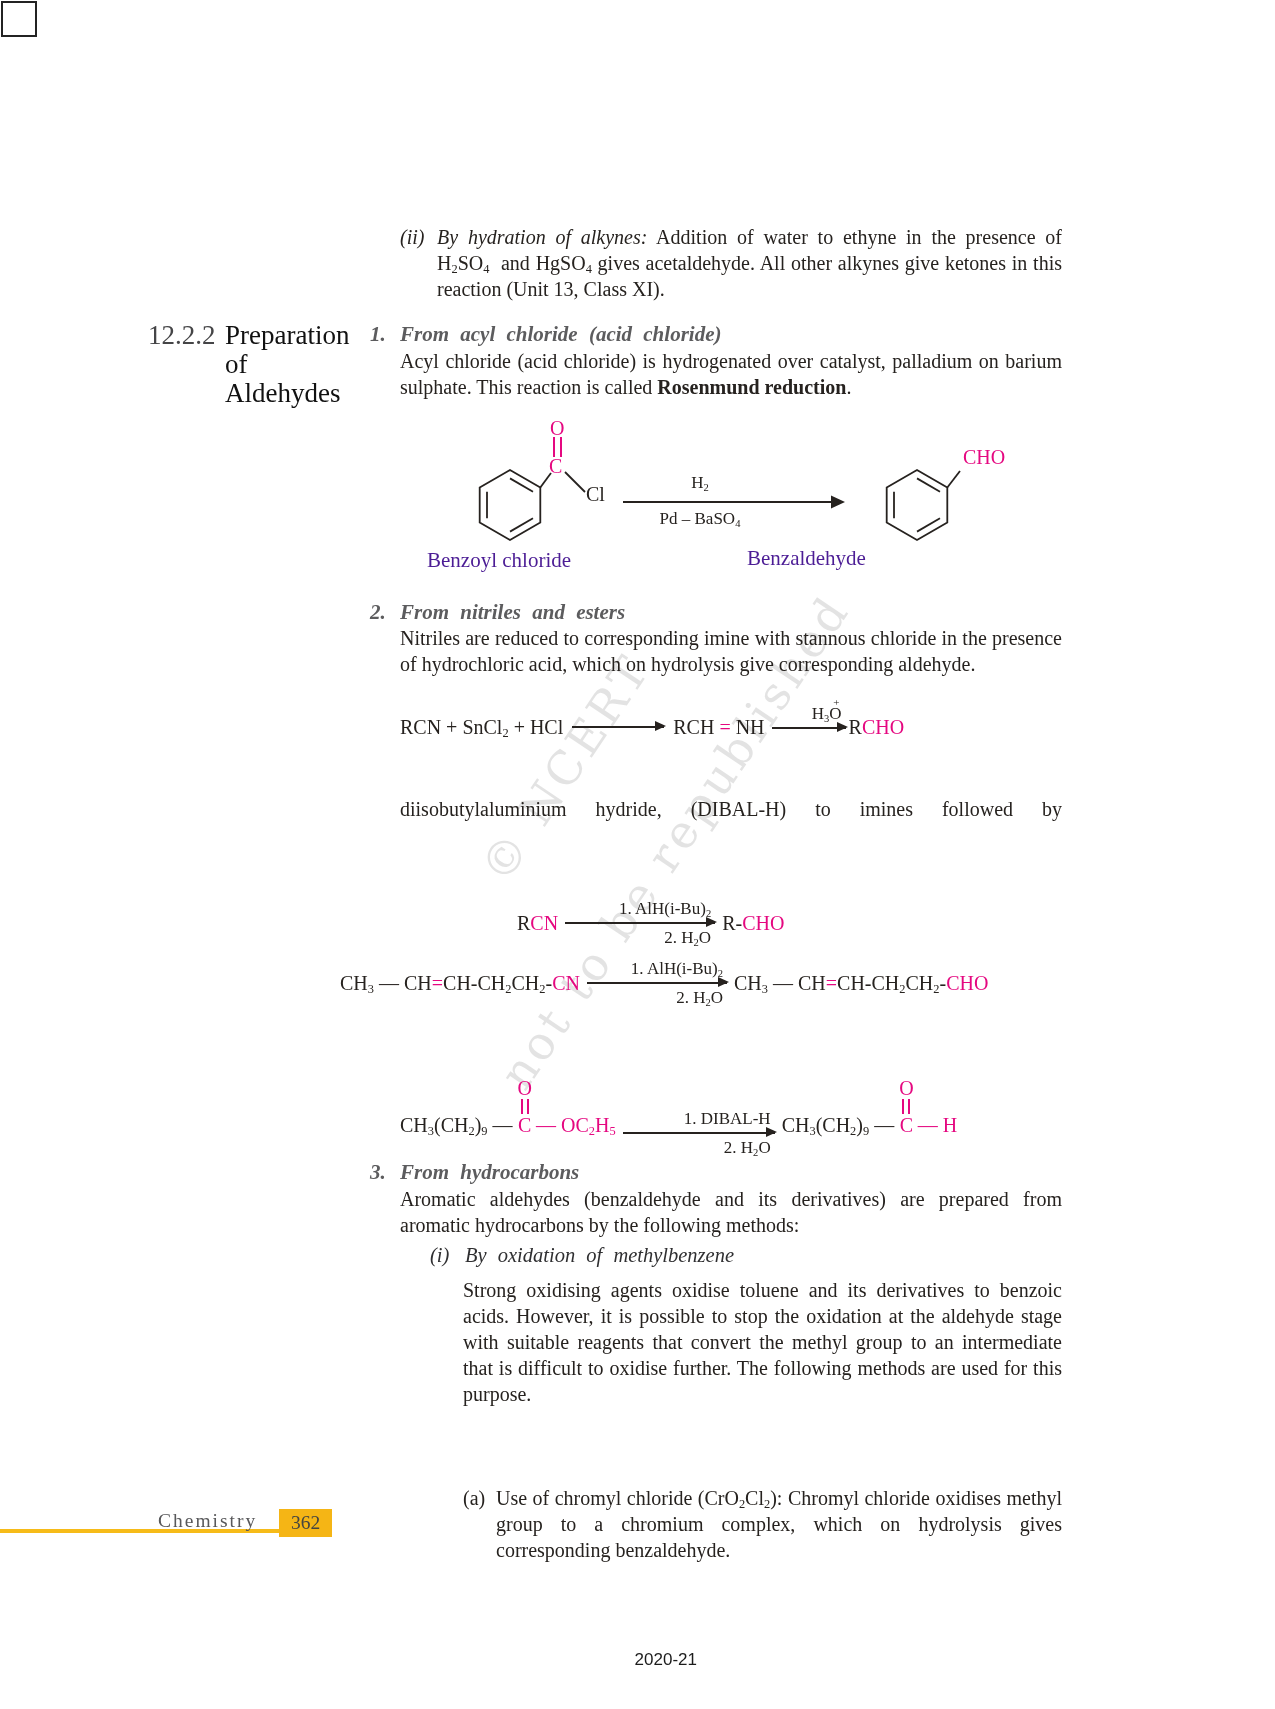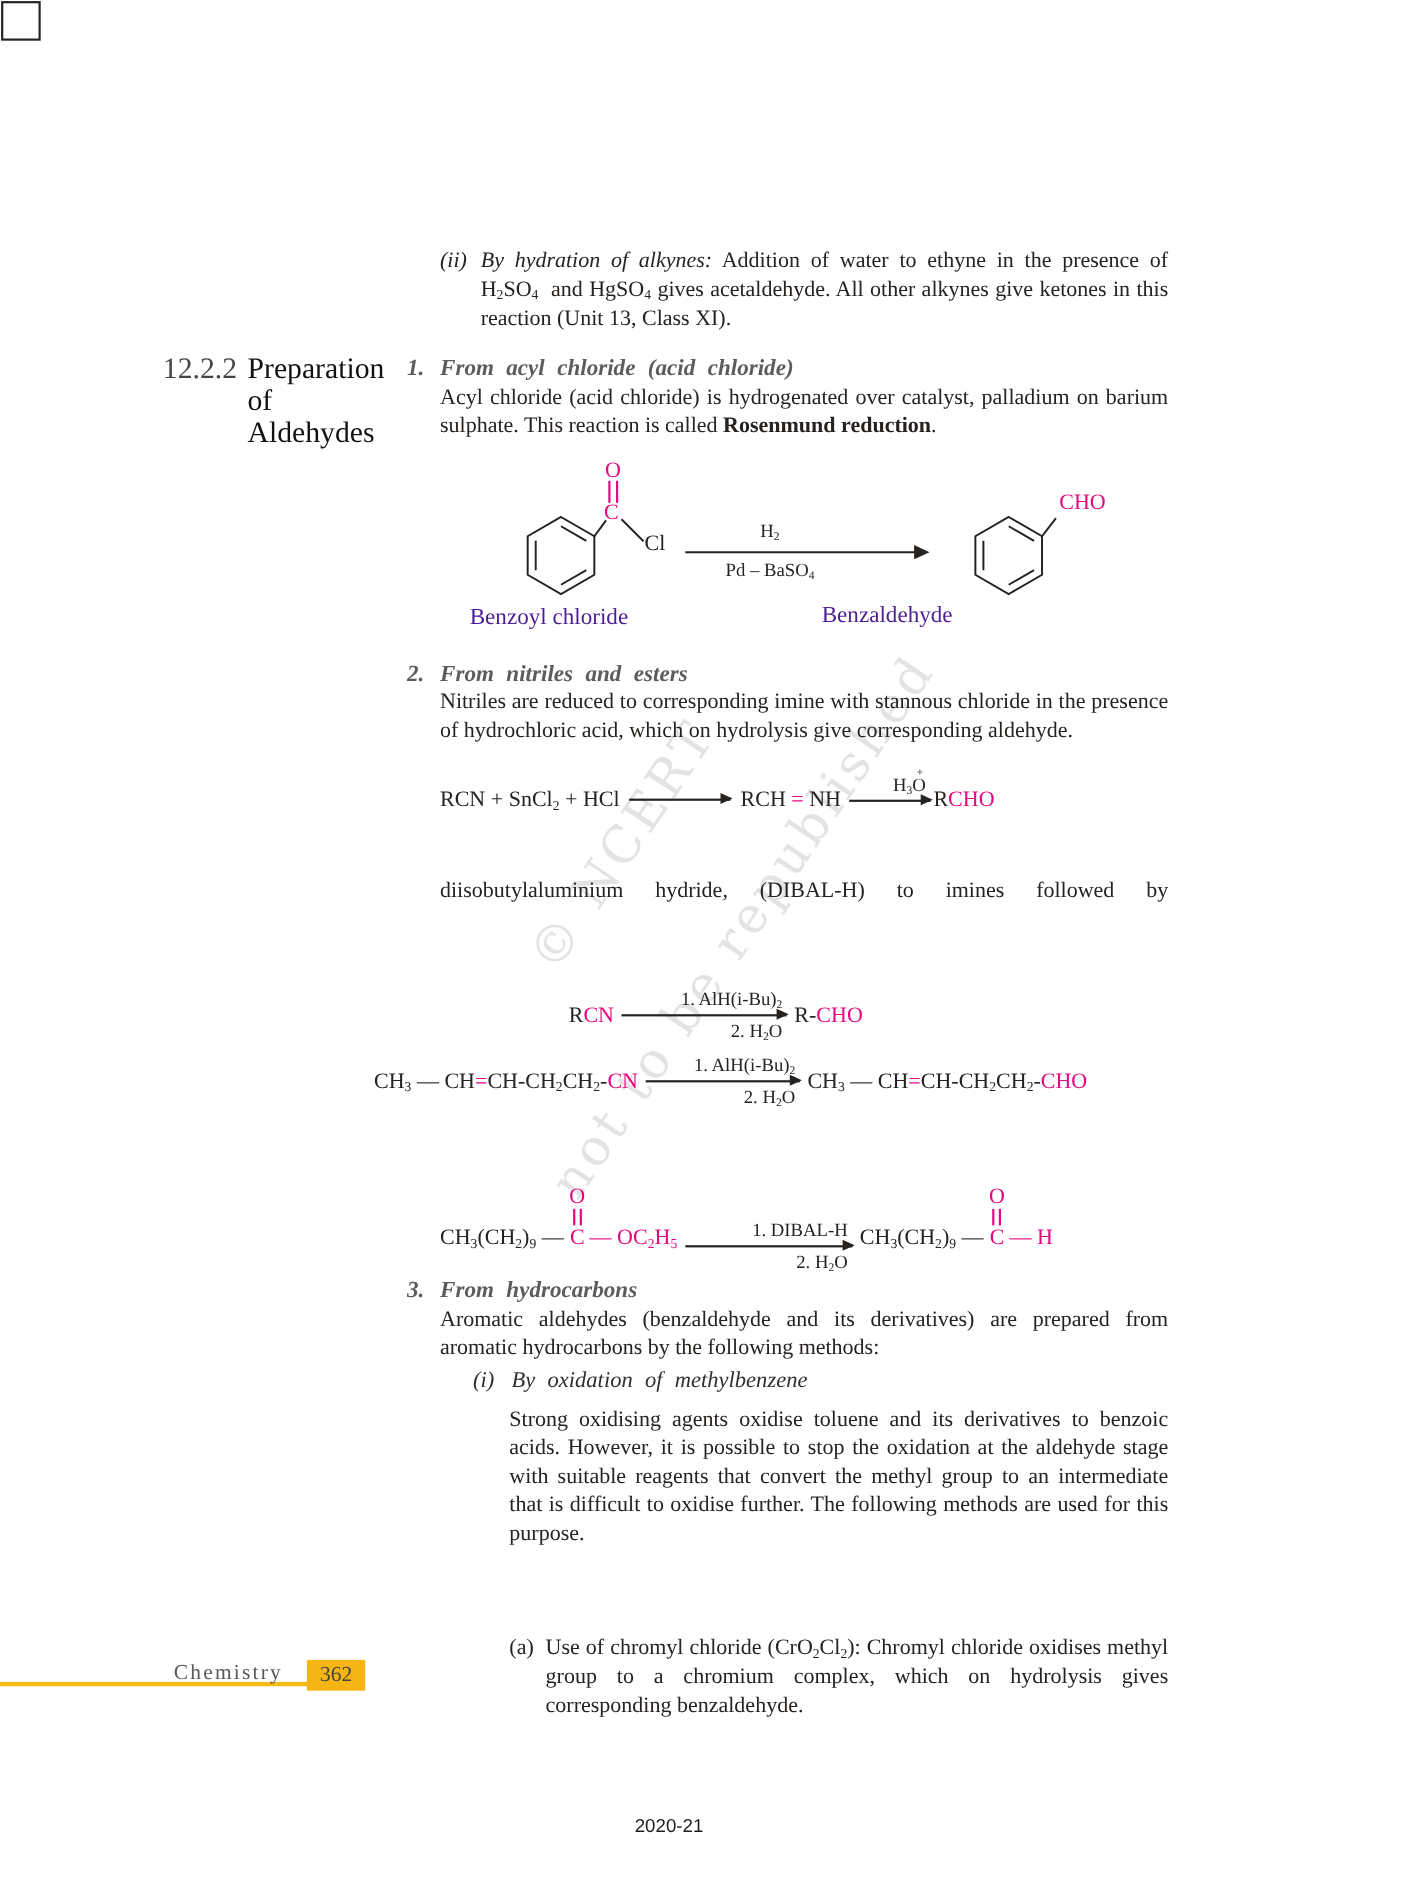--- a/index.html
+++ b/index.html
@@ -51,21 +51,21 @@
   
   .watermark{display:flex;flex-direction:column;justify-content:center;align-items:center;gap:78px;
       transform:rotate(-56deg);font-size:46px;letter-spacing:4px;color:rgba(70,70,70,0.15);
       font-family:"DejaVu Serif",serif;white-space:nowrap;pointer-events:none}
   .jlast{text-align:justify;text-align-last:justify}
   .chem-label{font-size:21px;color:#4c1d95;white-space:nowrap}
   .atom{font-size:20px;white-space:nowrap}
   .small-lab{font-size:17px;white-space:nowrap;text-align:center}
   .footer-book{font-size:19.5px;color:#58585a;letter-spacing:2px;white-space:nowrap}
   .footer-badge{display:flex;align-items:center;justify-content:center;font-size:19.5px;color:#454540}
-  .year{font-family:"Liberation Sans","DejaVu Sans",sans-serif;font-size:17px;color:#1c1c1c;text-align:left}
+  .year{font-family:"Liberation Sans","DejaVu Sans",sans-serif;font-size:17px;color:#1c1c1c;text-align:right}
   .cropbox{border:2px solid #232323}
 </style>
 </head>
 <body>
 
 <div class="page">
 
   <div class="abs cropbox" style="left:1px;top:1px;width:36px;height:36px"></div>
 
   <div class="abs watermark" style="left:320px;top:570px;width:600px;height:470px">

